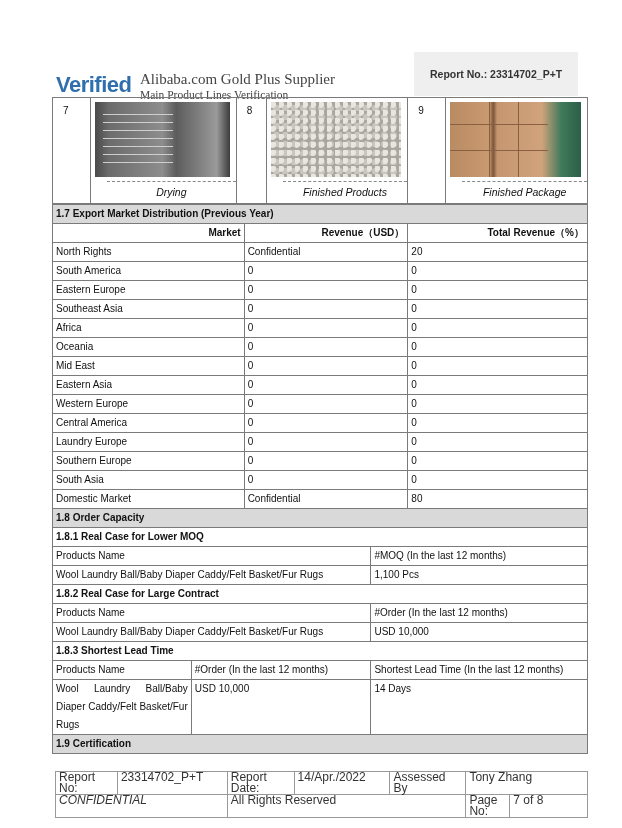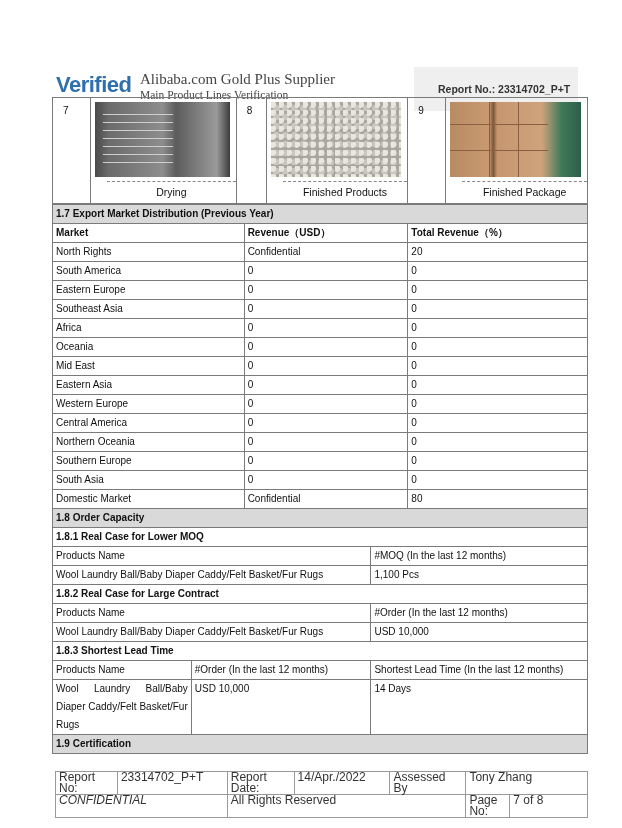--- a/index.html
+++ b/index.html
@@ -1,41 +1,41 @@
 <!DOCTYPE html>
 <html><head>
 <meta charset="utf-8">
 <style>
   * { box-sizing: border-box; margin: 0; padding: 0; }
   body { width: 622px; height: 828px; background: #ffffff; font-family: "Liberation Sans", sans-serif; color: #111; position: relative; overflow: hidden; }
   .header { position: absolute; left: 0; top: 0; width: 622px; height: 95px; margin-top: 24px; }
   .logo { position: absolute; left: 56px; top: 48px; font-family: "Liberation Sans", sans-serif; font-weight: bold; font-size: 22px; color: #2f6fae; letter-spacing: -0.5px; }
   .title1 { position: absolute; left: 140px; top: 47px; font-family: "Liberation Serif", serif; font-size: 15px; color: #444; }
   .title2 { position: absolute; left: 140px; top: 65px; font-family: "Liberation Serif", serif; font-size: 11.5px; color: #444; }
-  .reportbox { position: absolute; left: 414px; top: 43px; width: 164px; height: 44px; background: #efefef; font-size: 10.5px; font-weight: bold; color: #333; display: flex; align-items: center; padding-left: 24px; }
+  .reportbox { position: absolute; left: 414px; top: 28px; width: 164px; height: 44px; background: #efefef; font-size: 10.5px; font-weight: bold; color: #333; display: flex; align-items: center; padding-left: 16px; }
 
   table { border-collapse: collapse; position: absolute; left: 52px; width: 536px; font-size: 10px; }
   td { border: 1px solid #7a7a7a; padding: 0 3px; vertical-align: top; line-height: 18px; }
   .photos { top: 97px; }
   .photos td { height: 106px; padding: 0; }
   .photos .num { padding: 4px 0 0 10px; }
   .imgcell { position: relative; }
   .imgcell .ph { position: absolute; left: 4px; right: 6px; top: 4px; height: 75px; }
-  .imgcell .cap { position: absolute; left: 16px; right: 0; top: 83px; border-top: 1px dashed #888; height: 23px; line-height: 20px; text-align: center; font-size: 10.5px; }
+  .imgcell .cap { position: absolute; left: 16px; right: 0; top: 83px; border-top: 1px dashed #888; height: 23px; line-height: 20px; text-align: center; font-size: 10.5px; font-style: italic; }
   .ph-drying { background: linear-gradient(90deg,#4a4a4a 0%,#6b6b6b 10%,#8d8d8d 50%,#5c5c5c 60%,#9a9a9a 90%,#3c3c3c 100%); }
   .ph-drying .rack { position:absolute; left:8px; width:52%; height:1px; background:#cfcfcf; }
   .ph-balls { background: radial-gradient(circle at 20% 30%, #e8e6df 0 3px, transparent 4px) 0 0/8px 8px, radial-gradient(circle at 60% 70%, #c9c6bd 0 3px, transparent 4px) 0 0/9px 9px, #a9a69d; }
   .ph-boxes { background: linear-gradient(90deg,#b98b63 0%, #c99a72 30%, #7a5538 33%, #c69670 36%, #d0a37c 70%, #3f7a5a 85%, #2c5e48 100%); }
   .ph-boxes .seam { position:absolute; top:0; bottom:0; width:1px; background:#8a6040; }
   .ph-boxes .hseam { position:absolute; left:0; right:25%; height:1px; background:#8a6040; }
 
   .main { top: 204px; }
   .sec { background: #d9d9d9; font-weight: bold; margin-left: 33px; }
   .sub { font-weight: bold; }
-  .hdr { text-align: left; font-weight: bold; margin-top: 44px; }
+  .hdr { text-align: right; font-weight: bold; margin-top: 44px; }
   .justify { text-align: justify; text-align-last: left; }
 
   .footer { position: absolute; left: 55px; top: 771px; width: 533px; font-size: 12px; border-collapse: collapse; color: #333; }
   .footer td { border: 1px solid #999; line-height: 11px; padding: 0 3px; height: 12px; }
   .footer .it { font-style: italic; }
 </style>
 </head>
 <body>
 
 <div class="header">
@@ -152,21 +152,21 @@
         <td colspan="2">Western Europe</td>
         <td colspan="3">0</td>
         <td colspan="1">0</td>
       </tr>
       <tr>
         <td colspan="2">Central America</td>
         <td colspan="3">0</td>
         <td colspan="1">0</td>
       </tr>
       <tr>
-        <td colspan="2">Northern Oceania</td>
+        <td colspan="2">Laundry Europe</td>
         <td colspan="3">0</td>
         <td colspan="1">0</td>
       </tr>
       <tr>
         <td colspan="2">Southern Europe</td>
         <td colspan="3">0</td>
         <td colspan="1">0</td>
       </tr>
       <tr>
         <td colspan="2">South Asia</td>

